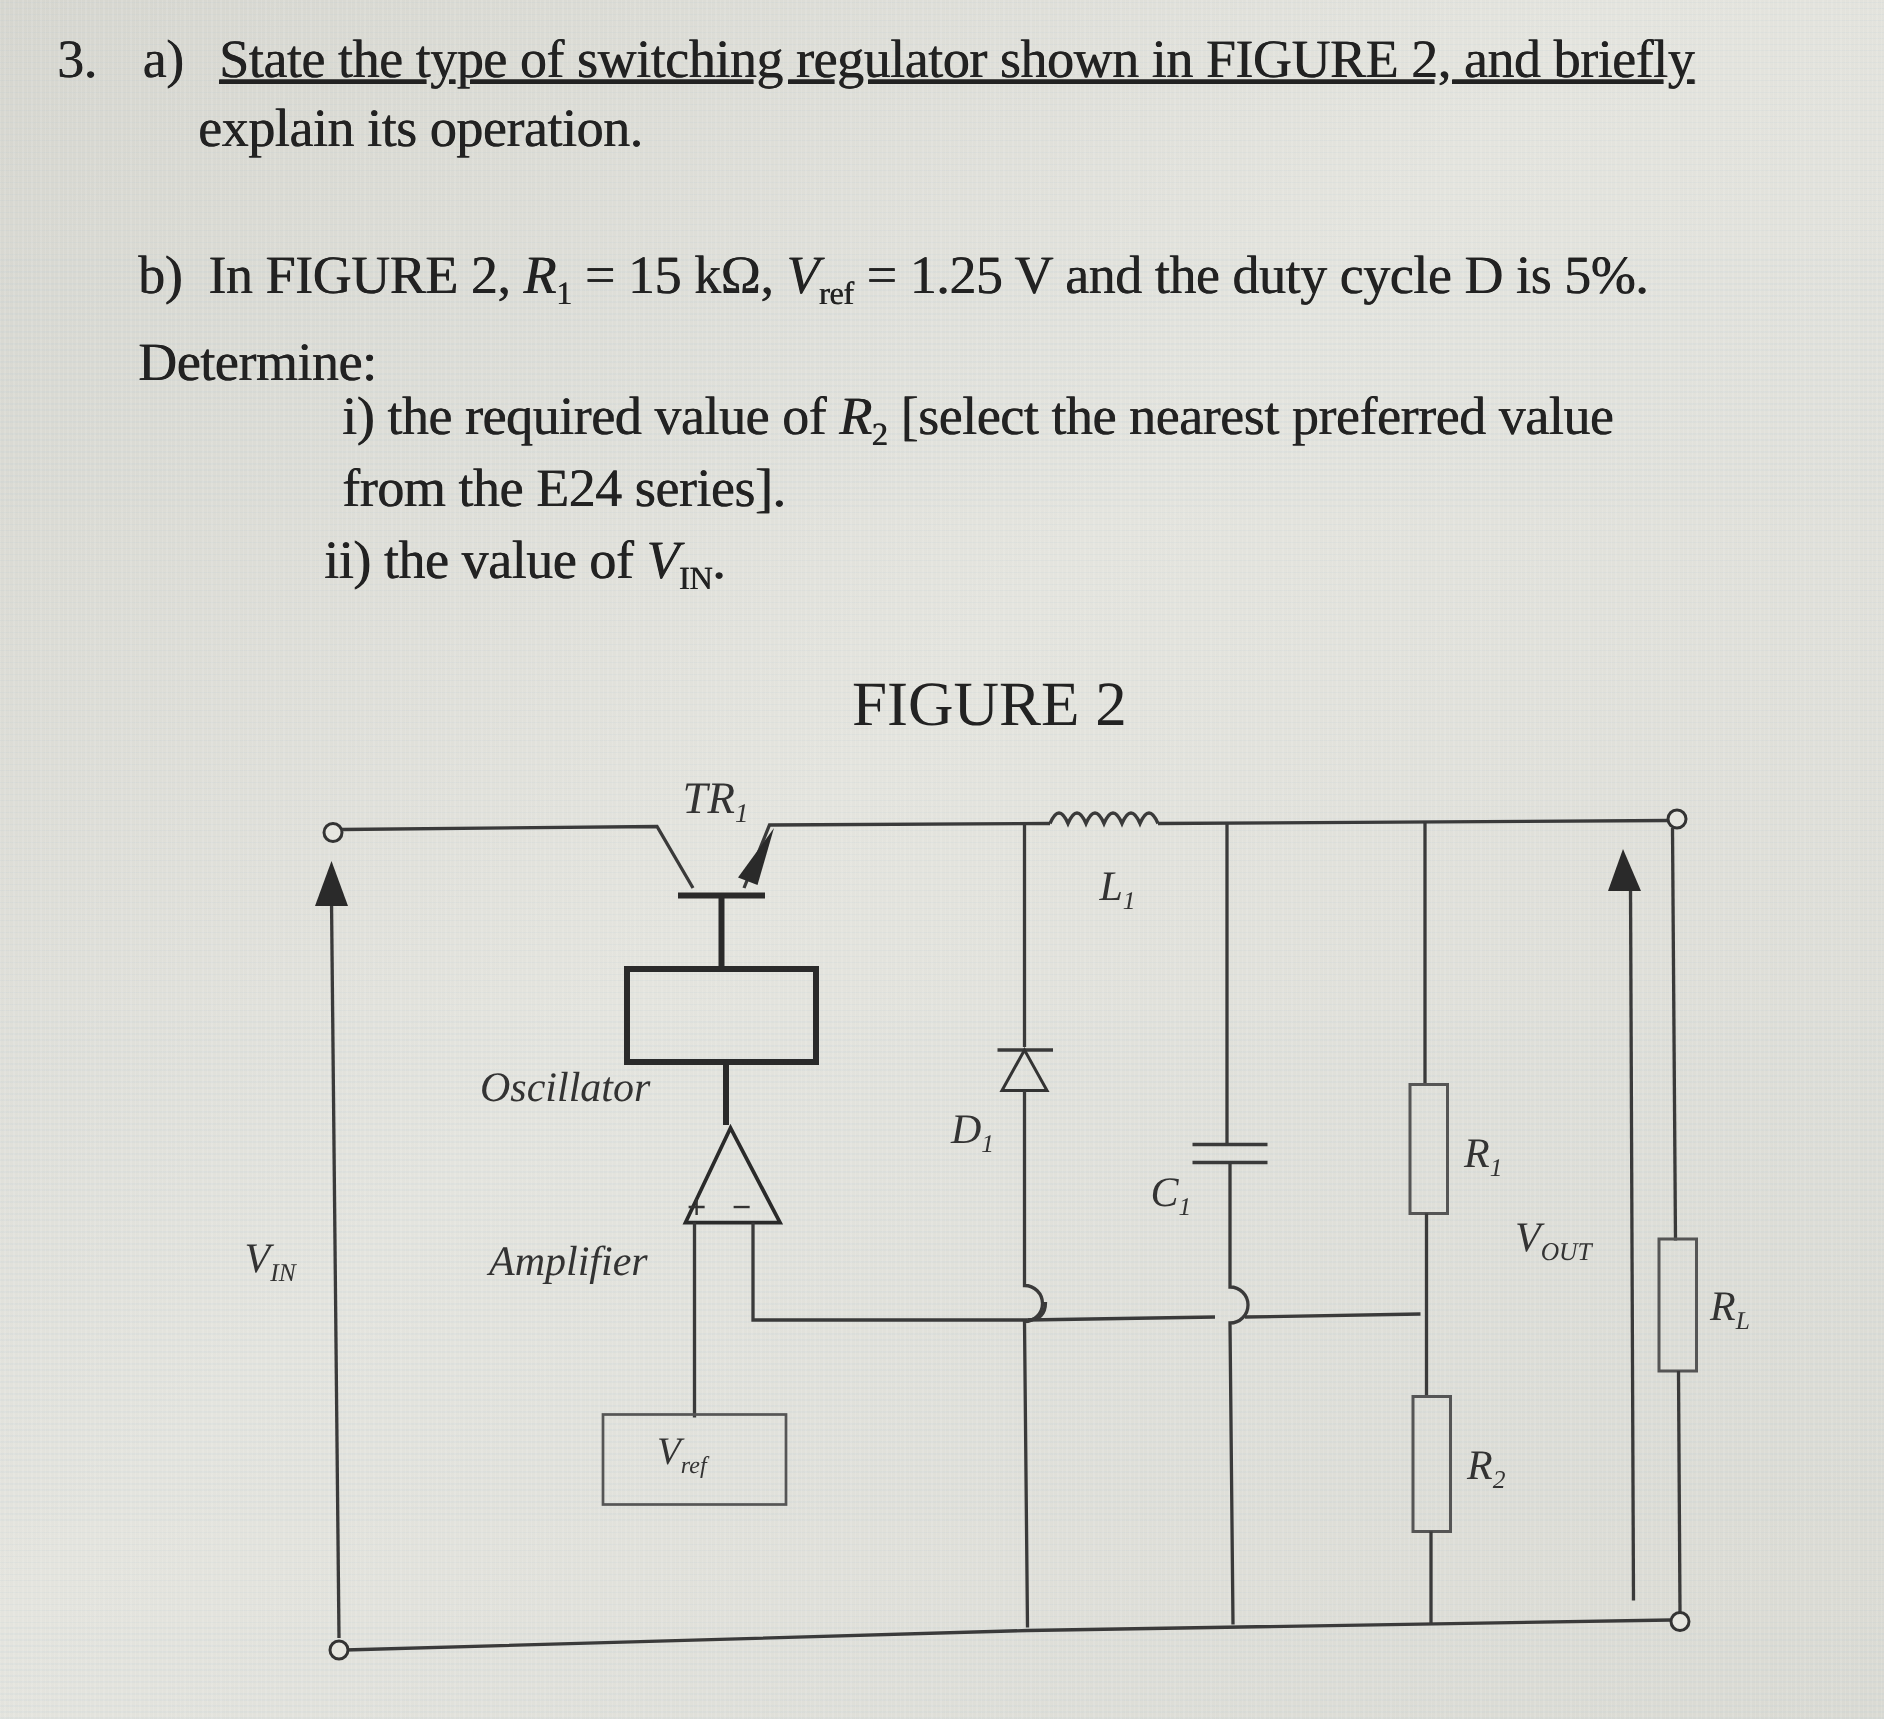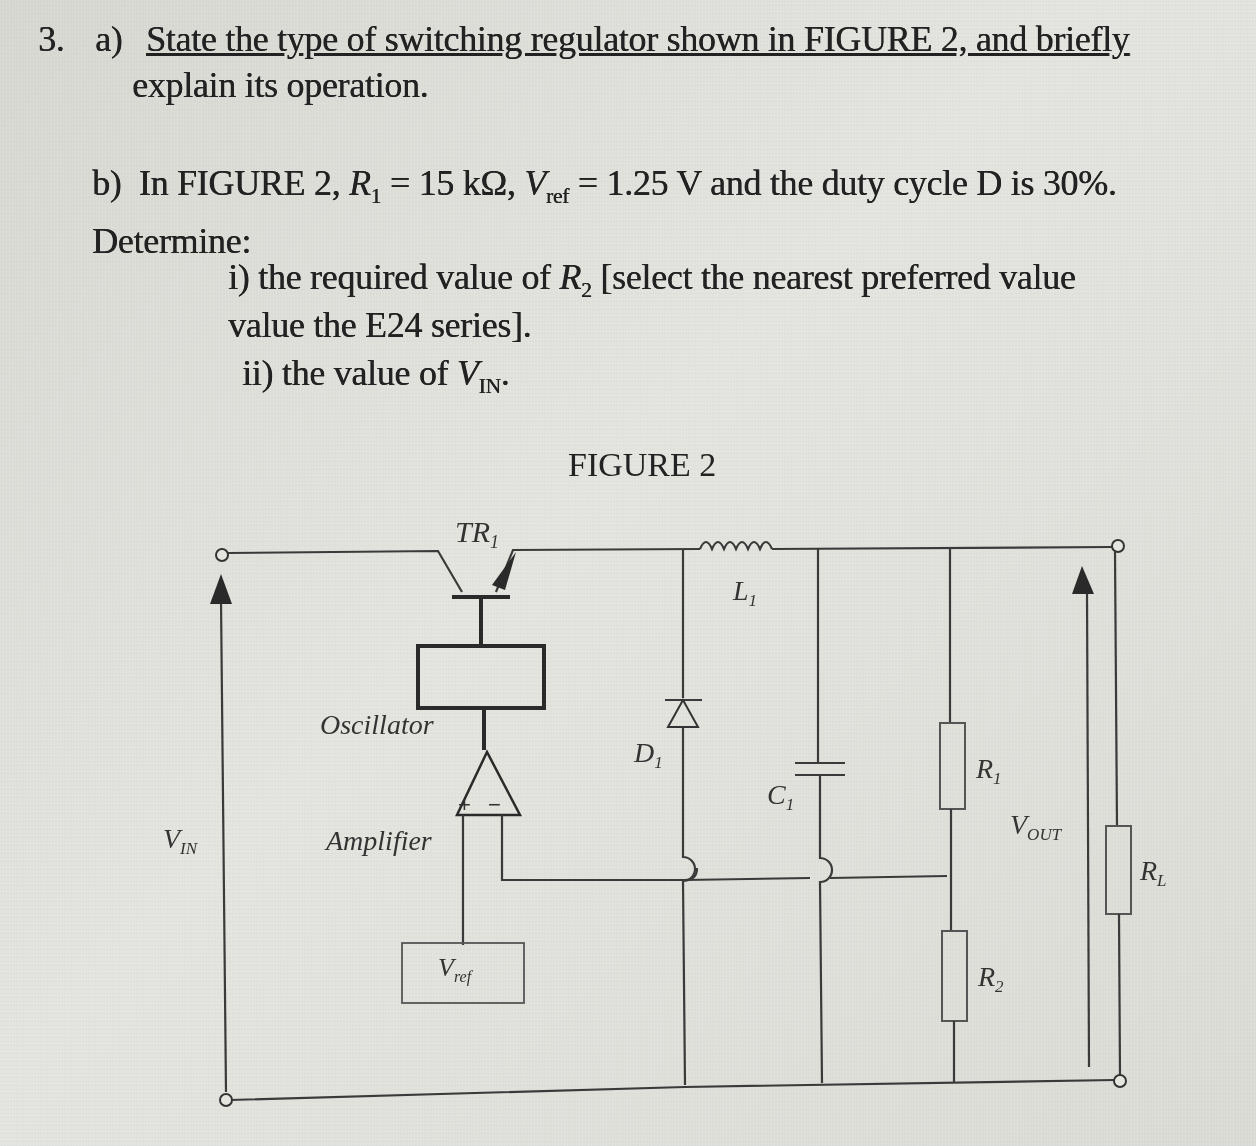--- a/index.html
+++ b/index.html
@@ -29,33 +29,33 @@
 
 <div class="txt q bold" style="left:38px; top:18px;">3.</div>
 <div class="txt q bold" style="left:95px; top:18px;">a)</div>
 <div class="txt q bold" style="left:146px; top:18px;text-decoration:underline;">State the type of switching regulator shown in FIGURE 2, and briefly</div>
 <div class="txt q bold" style="left:88px; top:64px;margin-left:44px;">explain its operation.</div>
 
 <div class="txt q bold" style="left:92px; top:162px;">
   <span>b)</span>&nbsp;
   <span>In FIGURE 2,</span>
   <span class="it">R</span><sub>1</sub><span> = 15 kΩ,</span>
-  <span class="it">V</span><sub>ref</sub><span> = 1.25 V and the duty cycle D is 30%.</span>
+  <span class="it">V</span><sub>ref</sub><span> = 1.25 V and the duty cycle D is 5%.</span>
 </div>
 <div class="txt q bold" style="left:92px; top:220px;">Determine:</div>
 
 <div class="txt q bold" style="left:228px; top:256px;">
   <span>i) the required value of </span><span class="it">R</span><sub>2</sub><span> [select the nearest preferred value</span>
 </div>
-<div class="txt q bold" style="left:228px; top:304px;">value the E24 series].</div>
-<div class="txt q bold" style="left:242px; top:352px;">
+<div class="txt q bold" style="left:228px; top:304px;">from the E24 series].</div>
+<div class="txt q bold" style="left:216px; top:352px;">
   <span>ii) the value of </span><span class="it">V</span><sub>IN</sub><span>.</span>
 </div>
 
-<div class="txt" style="left:568px; top:446px; font-size:34px;font-family:Liberation Serif, serif;">FIGURE 2</div>
+<div class="txt" style="left:568px; top:446px; font-size:42px;font-family:Liberation Serif, serif;">FIGURE 2</div>
 
 <svg width="1256" height="1146" viewBox="0 0 1256 1146">
 
   <circle cx="222" cy="555" r="6" fill="#e6e6e0" stroke="#333" stroke-width="2"></circle>
   <path class="wire" d="M228 553 L438 551 L462 592"></path>
 
   <line class="thick" x1="452" y1="597" x2="510" y2="597" stroke-width="6"></line>
 
   <path class="wire" d="M496 592 L513 550 L700 549"></path>
   <polygon points="492,585 516,552 505,590" fill="#2a2a2a"></polygon>

